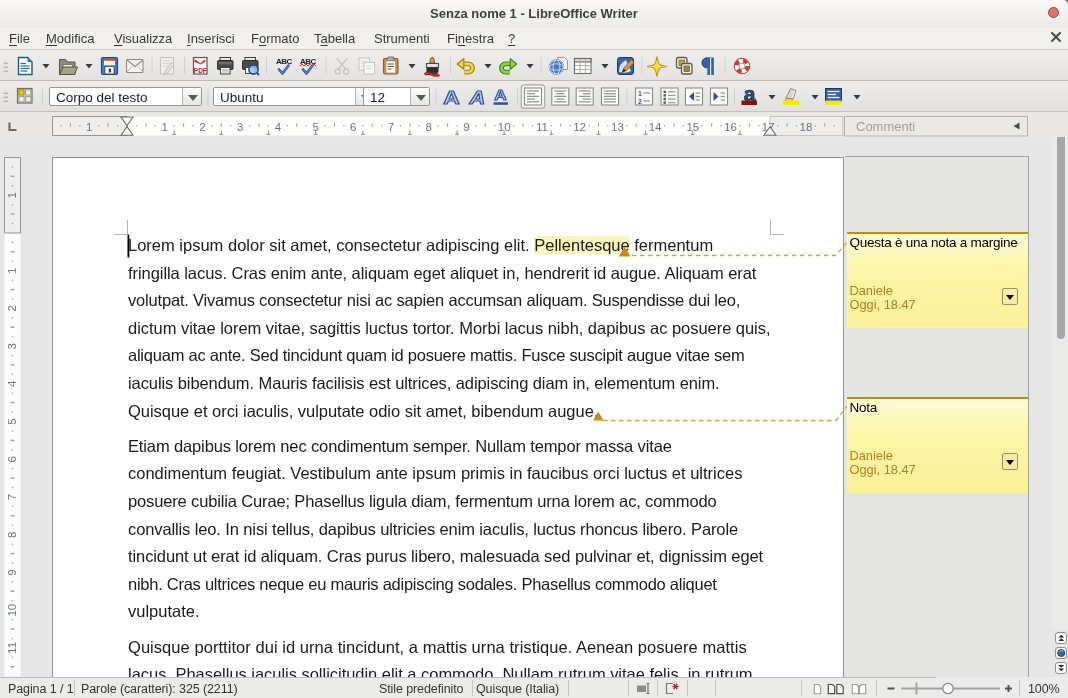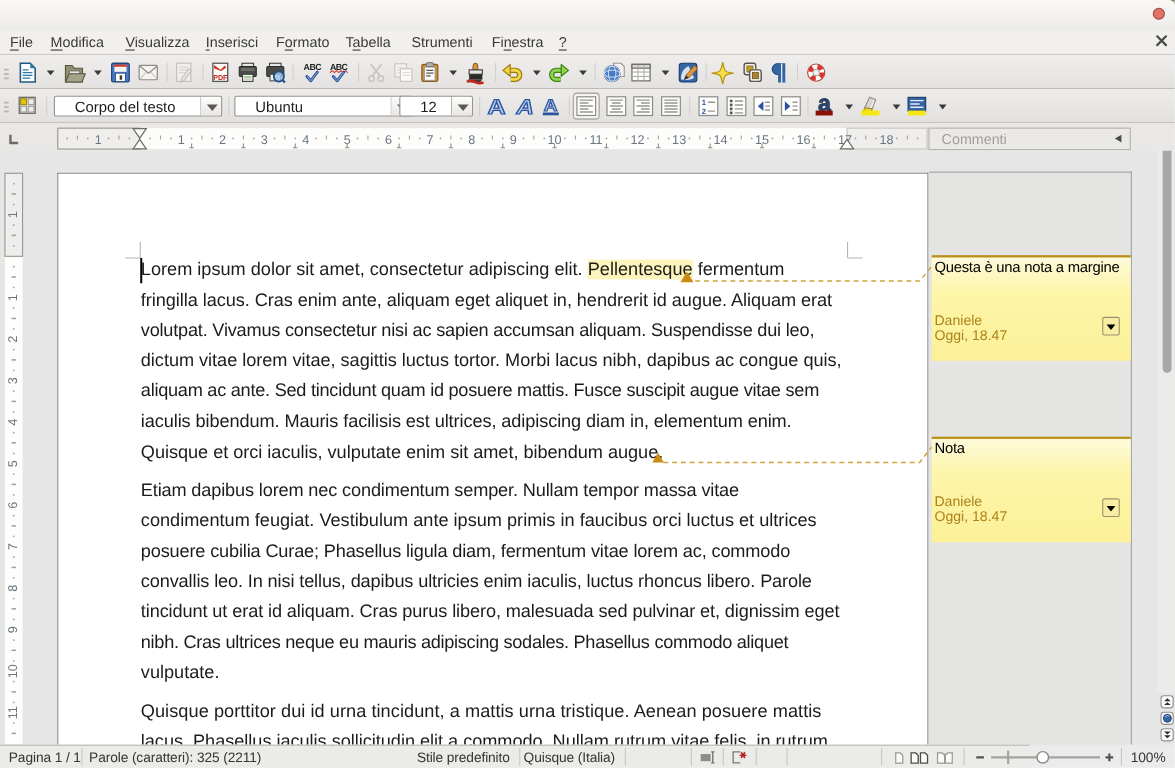--- a/index.html
+++ b/index.html
@@ -19,21 +19,21 @@
   #menubar u { text-decoration:underline; text-underline-offset:2px; }
   #menux { left:1048px; top:29px; width:16px; height:16px; color:#454545; font-size:14px; font-weight:bold; }
   
   #toolbar1 { left:0; top:50px; width:1068px; height:31px;
     background:linear-gradient(#efeeed,#e3e2e0); border-bottom:1px solid #bcbbb9; }
   #toolbar2 { left:0; top:81px; width:1068px; height:31px;
     background:linear-gradient(#edecea,#e2e1df); border-bottom:1px solid #c0bfbd; }
   
   .combo { position:absolute; top:87px; height:19px; background:#fff;
     border:1px solid #97948f; border-radius:2px; }
-  .combo .txt { position:absolute; left:6px; top:2px; font-size:13.5px; color:#1c1c1c;margin-left:12px; }
+  .combo .txt { position:absolute; left:6px; top:2px; font-size:13.5px; color:#1c1c1c; }
   .combo .btn { position:absolute; right:0; top:0; bottom:0; width:19px;
     background:linear-gradient(#fdfdfc,#e8e6e3); border-left:1px solid #b5b2ae; border-radius:0 2px 2px 0; }
   .combo .btn:after { content:""; position:absolute; left:4.5px; top:6.5px;
     border:5px solid transparent; border-top:6px solid #5a5955; }
   
   #rulerrow { left:0; top:112px; width:1068px; height:25px; background:#e9e8e6; }
   
   #docarea { left:0; top:137px; width:1068px; height:540px; background:#e6e6e6; overflow:hidden; }
   #page { position:absolute; left:52px; top:20px; width:792px; height:540px;
     background:#fff; border:1px solid #919191; border-bottom:none; }
@@ -54,20 +54,21 @@
   .navbtn { position:absolute; left:1054.5px; width:12.5px; height:12px; background:#fbfbfa;
     border:1px solid #908e8a; border-radius:3px; overflow:hidden; }
   
   #statusbar { left:0; top:677px; width:936px; height:21px; background:#ebebe9;
     border-top:1px solid #bcbab7; }
   #statusbar span { position:absolute; font-size:12.5px; letter-spacing:-0.1px; color:#36352f; top:3.5px; }
   .vsep { position:absolute; top:2px; height:16px; width:1px; background:#c9c7c4; }
 </style></head>
 <body>
 <div class="abs" id="titlebar">
+    <div id="title">Senza nome 1 - LibreOffice Writer</div>
   <div class="abs" id="reddot"></div>
     <svg class="abs" id="deskcorner" width="6" height="6">
       <path d="M1 0 A5 5 0 0 1 6 5 L6 0 Z" fill="#7e7f5e"></path>
     </svg>
   </div>
 <div class="abs" id="menubar">
   <span class="mi" style="left:9px"><u>F</u>ile</span>
   <span class="mi" style="left:46px"><u>M</u>odifica</span>
   <span class="mi" style="left:114px"><u>V</u>isualizza</span>
   <span class="mi" style="left:187px"><u>I</u>nserisci</span>
@@ -535,27 +536,27 @@
 <rect x="10.5" y="491.3" width="4" height="1.4" fill="#a3a19d"></rect>
 <circle cx="12.5" cy="501.5" r="0.8" fill="#a3a19d"></circle>
 <text x="12.5" y="510.9" font-size="11.5" fill="#6a7580" text-anchor="middle" font-family="Liberation Sans" transform="rotate(-90 12.5 510.9)" dominant-baseline="middle">11</text>
 <circle cx="12.5" cy="520.3" r="0.8" fill="#a3a19d"></circle>
 <rect x="10.5" y="529.0" width="4" height="1.4" fill="#a3a19d"></rect>
 </svg>
   <div id="textlayer">
     <div class="docline" style="top:99px">Lorem ipsum dolor sit amet, consectetur adipiscing elit. <span style="background:#fcf4bb">Pellentesque</span> fermentum</div>
     <div class="docline" style="top:126.6px;letter-spacing:-0.06px">fringilla lacus. Cras enim ante, aliquam eget aliquet in, hendrerit id augue. Aliquam erat</div>
     <div class="docline" style="top:154.2px;letter-spacing:-0.19px">volutpat. Vivamus consectetur nisi ac sapien accumsan aliquam. Suspendisse dui leo,</div>
-    <div class="docline" style="top:181.8px;letter-spacing:-0.034px">dictum vitae lorem vitae, sagittis luctus tortor. Morbi lacus nibh, dapibus ac congue quis,</div>
+    <div class="docline" style="top:181.8px;letter-spacing:-0.034px">dictum vitae lorem vitae, sagittis luctus tortor. Morbi lacus nibh, dapibus ac posuere quis,</div>
     <div class="docline" style="top:209.4px;letter-spacing:-0.235px">aliquam ac ante. Sed tincidunt quam id posuere mattis. Fusce suscipit augue vitae sem</div>
     <div class="docline" style="top:237px;letter-spacing:-0.086px">iaculis bibendum. Mauris facilisis est ultrices, adipiscing diam in, elementum enim.</div>
-    <div class="docline" style="top:264.6px;letter-spacing:-0.031px">Quisque et orci iaculis, vulputate enim sit amet, bibendum augue.</div>
+    <div class="docline" style="top:264.6px;letter-spacing:-0.031px">Quisque et orci iaculis, vulputate odio sit amet, bibendum augue.</div>
     <div class="docline" style="top:299.8px;letter-spacing:-0.133px">Etiam dapibus lorem nec condimentum semper. Nullam tempor massa vitae</div>
     <div class="docline" style="top:327.4px">condimentum feugiat. Vestibulum ante ipsum primis in faucibus orci luctus et ultrices</div>
-    <div class="docline" style="top:355px;letter-spacing:-0.144px">posuere cubilia Curae; Phasellus ligula diam, fermentum vitae lorem ac, commodo</div>
+    <div class="docline" style="top:355px;letter-spacing:-0.144px">posuere cubilia Curae; Phasellus ligula diam, fermentum urna lorem ac, commodo</div>
     <div class="docline" style="top:382.6px;letter-spacing:-0.118px">convallis leo. In nisi tellus, dapibus ultricies enim iaculis, luctus rhoncus libero. Parole</div>
     <div class="docline" style="top:410.2px;letter-spacing:-0.098px">tincidunt ut erat id aliquam. Cras purus libero, malesuada sed pulvinar et, dignissim eget</div>
     <div class="docline" style="top:437.8px;letter-spacing:-0.263px">nibh. Cras ultrices neque eu mauris adipiscing sodales. Phasellus commodo aliquet</div>
     <div class="docline" style="top:465.4px">vulputate.</div>
     <div class="docline" style="top:500.6px;letter-spacing:0.049px">Quisque porttitor dui id urna tincidunt, a mattis urna tristique. Aenean posuere mattis</div>
     <div class="docline" style="top:528.2px;letter-spacing:-0.03px">lacus. Phasellus iaculis sollicitudin elit a commodo. Nullam rutrum vitae felis, in rutrum</div>
   </div>
   <svg class="abs" id="overlay" style="left:0;top:0" width="1068" height="540">
 <g stroke="#b3b3b3" stroke-width="1" fill="none">
 <path d="M127.5 83 v14 M114 97.5 h13.5"></path>

